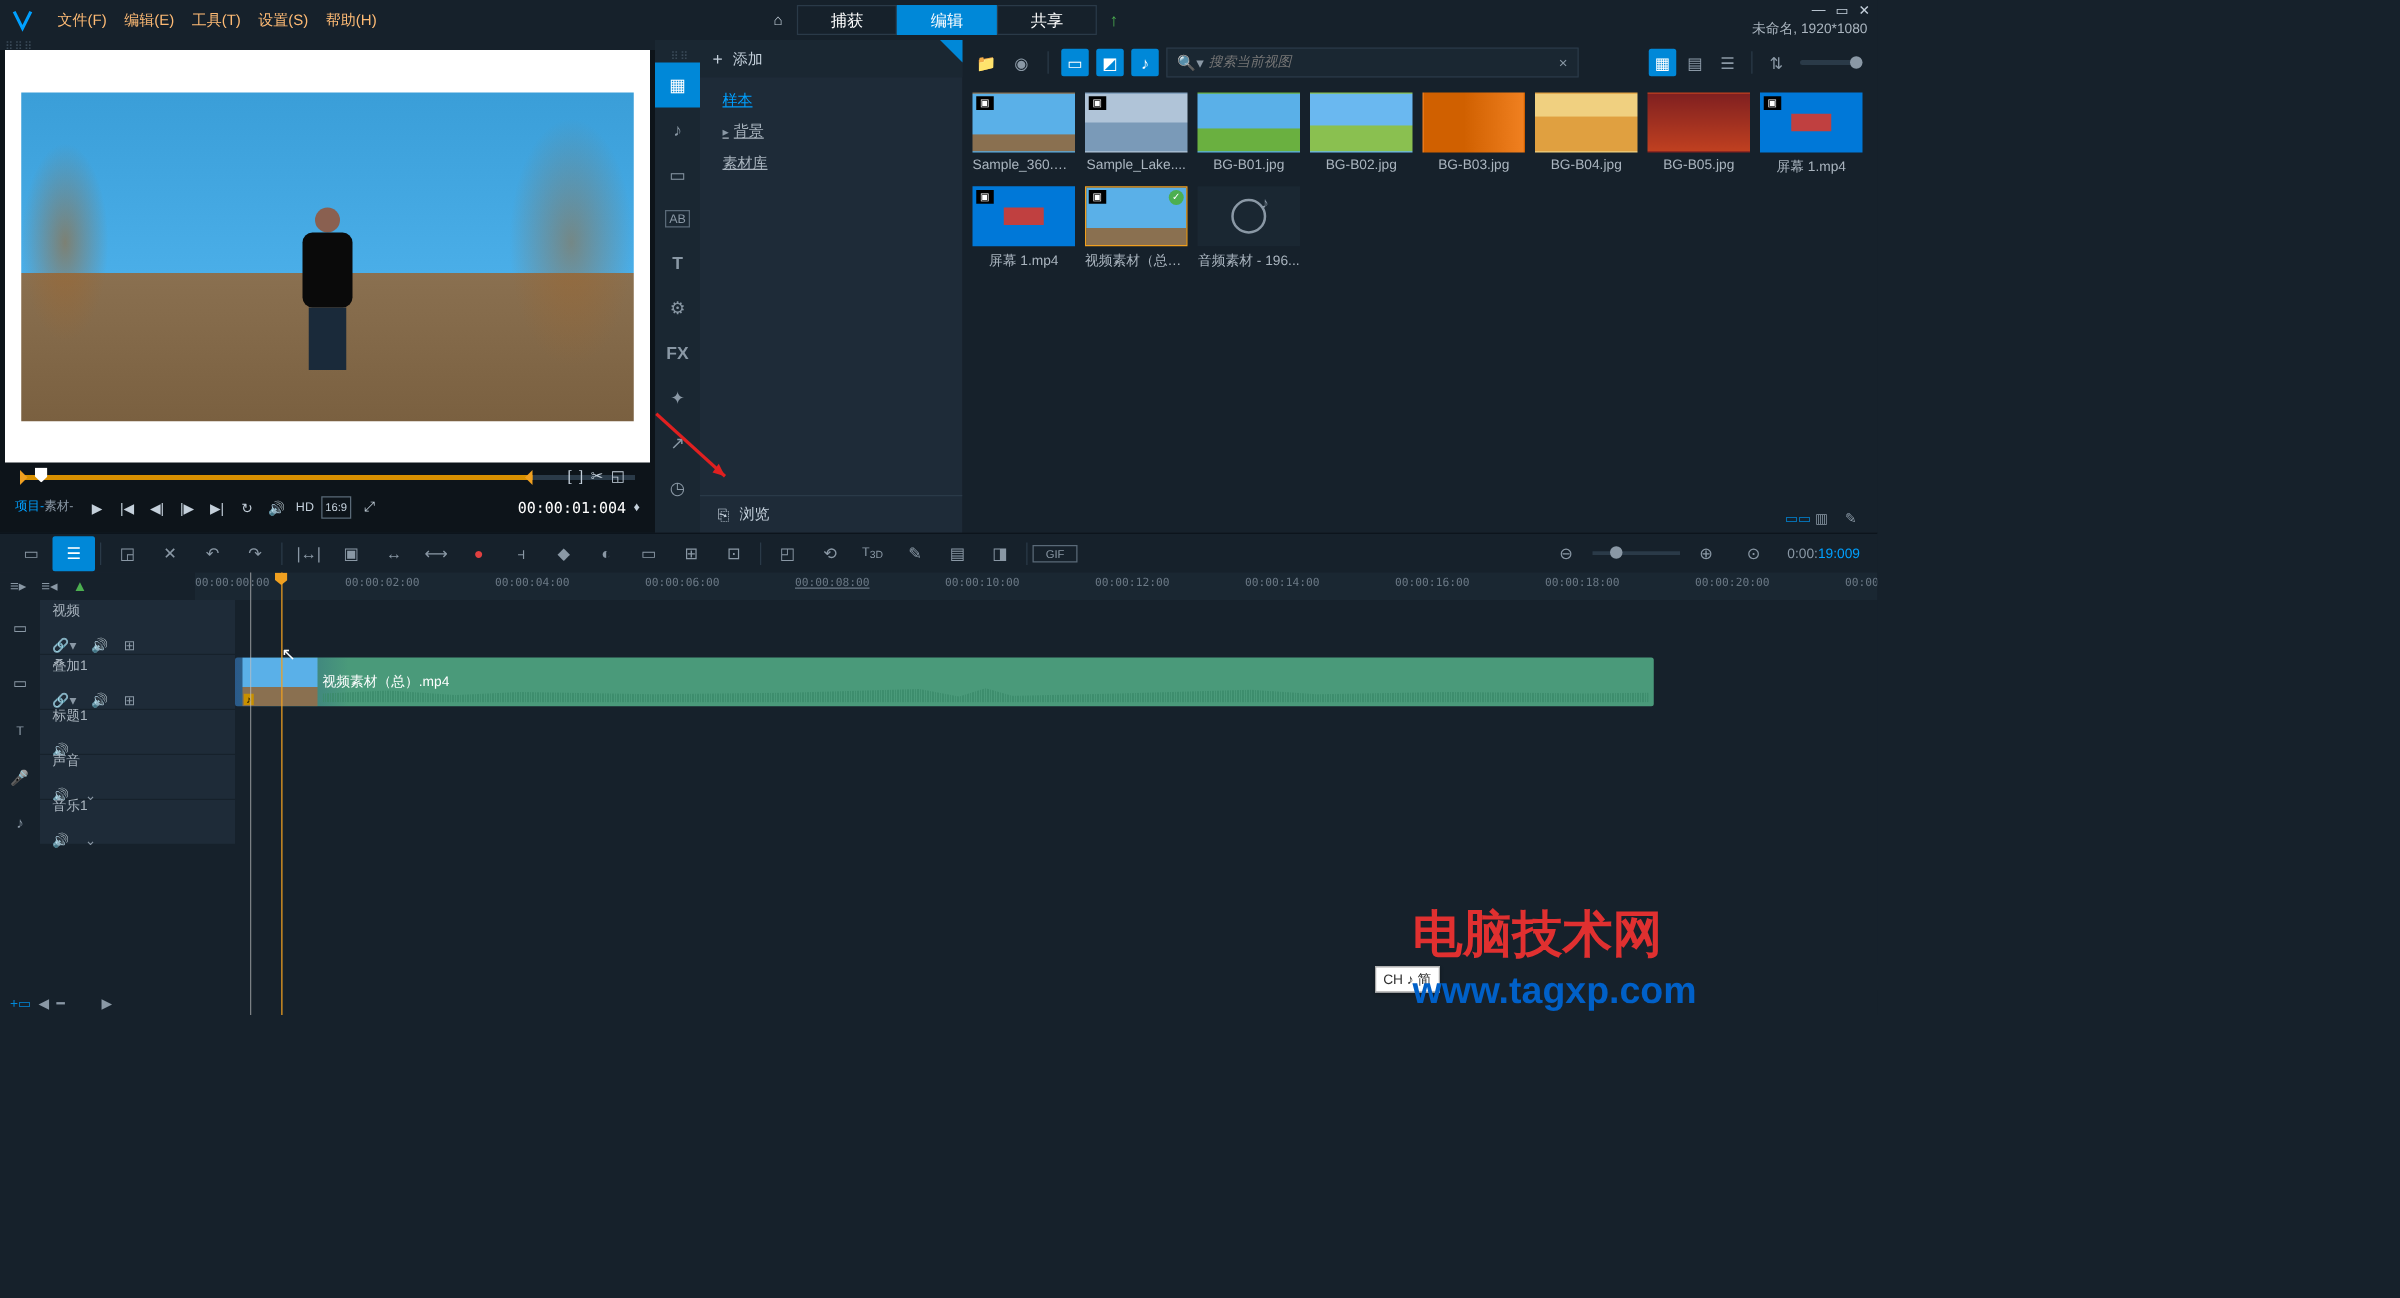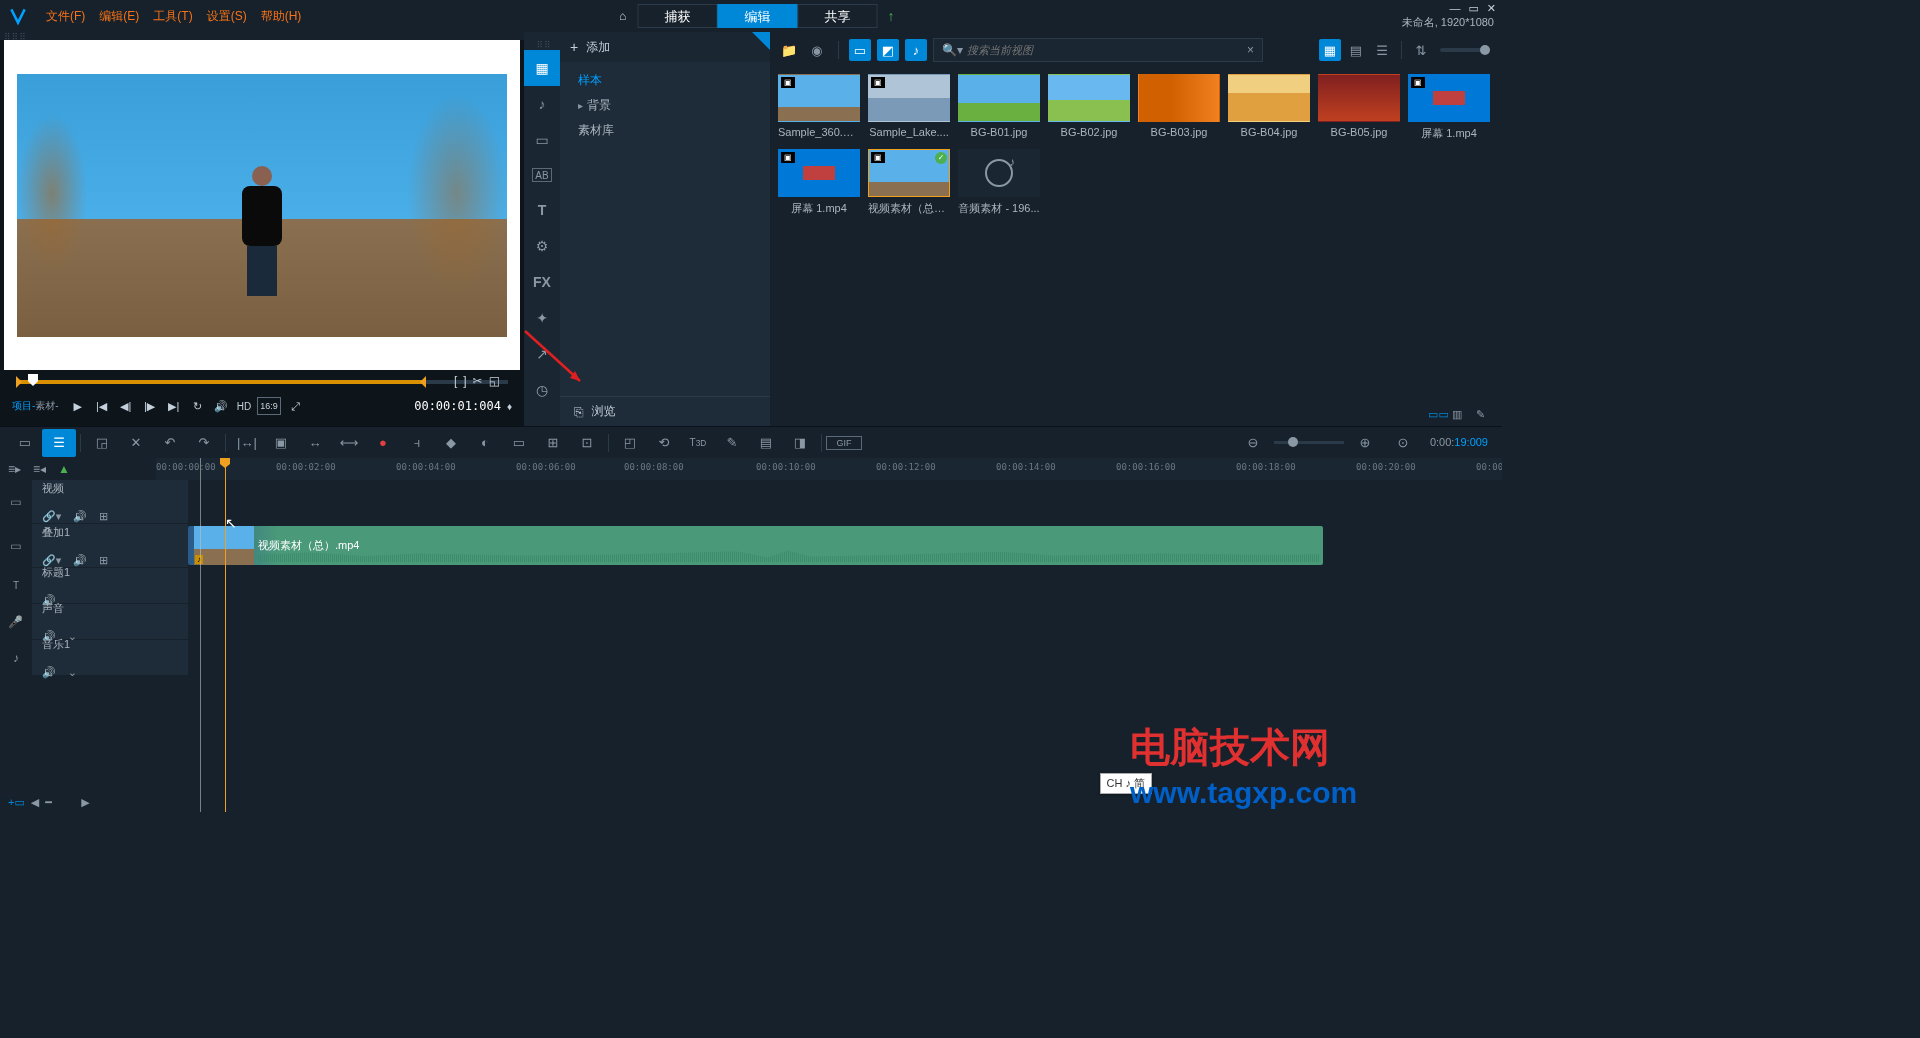--- a/index.html
+++ b/index.html
@@ -1,21 +1,21 @@
 <!DOCTYPE html>
 <html><head>
 <meta charset="utf-8">
 <style>
 * { margin: 0; padding: 0; box-sizing: border-box; font-family: "Microsoft YaHei", Arial, sans-serif; }
 body { background: #16212b; color: #c4d0db; font-size: 12px; overflow: hidden; width: 1502px; height: 812px; position: relative; }
 
 
 .menubar { height: 32px; background: #16212b; display: flex; align-items: center; padding: 0 8px; position: relative; }
 .logo { width: 20px; height: 20px; margin-right: 18px; }
-.menubar .menu-item { color: #f97316; margin-right: 14px; cursor: pointer; font-size: 12px; }
+.menubar .menu-item { color: #fdba74; margin-right: 14px; cursor: pointer; font-size: 12px; }
 .tab-group { position: absolute; left: 50%; transform: translateX(-50%); display: flex; align-items: center; }
 .tab-group .home-icon { width: 30px; text-align: center; cursor: pointer; }
 .tab-group .top-tab { width: 80px; height: 24px; line-height: 24px; text-align: center; cursor: pointer; border: 1px solid #2a3a48; color: #fff; font-size: 13px; }
 .tab-group .top-tab.active { background: #0088d8; border-color: #0088d8; }
 .tab-group .up-icon { color: #4caf50; margin-left: 10px; font-size: 14px; }
 .win-controls { position: absolute; right: 6px; top: 2px; display: flex; gap: 8px; }
 .win-controls span { cursor: pointer; font-size: 11px; }
 .status-right { position: absolute; right: 8px; bottom: 2px; font-size: 11px; color: #aab5bf; }
 
 
@@ -53,21 +53,21 @@
 .side-col { width: 36px; background: #1a2732; display: flex; flex-direction: column; padding-top: 8px; }
 .side-btn { width: 36px; height: 36px; display: flex; align-items: center; justify-content: center; cursor: pointer; color: #8a98a5; font-size: 14px; }
 .side-btn.active { background: #0088d8; color: #fff; }
 
 
 .cat-panel { width: 210px; background: #1e2b38; display: flex; flex-direction: column; }
 .add-row { height: 30px; background: #1a2732; display: flex; align-items: center; padding: 0 10px; cursor: pointer; position: relative; }
 .add-row .plus { color: #c4d0db; margin-right: 8px; font-size: 14px; }
 .add-row .corner { position: absolute; right: 0; top: 0; width: 0; height: 0; border-left: 18px solid transparent; border-top: 18px solid #0088d8; }
 .cat-list { padding: 6px 0; }
-.cat-item { padding: 4px 18px; cursor: pointer; color: #aab5bf; font-size: 12px; }
+.cat-item { padding: 4px 18px; cursor: pointer; color: #aab5bf; font-size: 12px; text-decoration: underline; }
 .cat-item.selected { color: #00a0ff; }
 .cat-item .arrow { color: #8a98a5; margin-right: 4px; font-size: 10px; }
 .browse-row { margin-top: auto; height: 30px; padding: 0 14px; display: flex; align-items: center; cursor: pointer; border-top: 1px solid #2a3a48; }
 .browse-row .bicon { margin-right: 8px; }
 
 
 .media-panel { flex: 1; background: #16212b; display: flex; flex-direction: column; }
 .media-toolbar { height: 36px; display: flex; align-items: center; padding: 0 8px; gap: 6px; }
 .mt-btn { width: 22px; height: 22px; display: flex; align-items: center; justify-content: center; cursor: pointer; color: #8a98a5; border-radius: 2px; font-size: 13px; }
 .mt-btn.active { background: #0088d8; color: #fff; }
@@ -399,21 +399,21 @@
   <div class="ruler-left">
     <span class="rbtn">≡▸</span>
     <span class="rbtn">≡◂</span>
     <span class="rbtn green">▲</span>
   </div>
   <div class="ruler-track" id="ruler-track">
       <div class="ruler-tick" style="left: 0px;">00:00:00:00</div>
       <div class="ruler-tick" style="left: 120px;">00:00:02:00</div>
       <div class="ruler-tick" style="left: 240px;">00:00:04:00</div>
       <div class="ruler-tick" style="left: 360px;">00:00:06:00</div>
-      <div class="ruler-tick" style="left: 468px;">00:00:08:00</div>
+      <div class="ruler-tick" style="left: 480px; text-decoration: underline;">00:00:08:00</div>
       <div class="ruler-tick" style="left: 600px;">00:00:10:00</div>
       <div class="ruler-tick" style="left: 720px;">00:00:12:00</div>
       <div class="ruler-tick" style="left: 840px;">00:00:14:00</div>
       <div class="ruler-tick" style="left: 960px;">00:00:16:00</div>
       <div class="ruler-tick" style="left: 1080px;">00:00:18:00</div>
       <div class="ruler-tick" style="left: 1200px;">00:00:20:00</div>
       <div class="ruler-tick" style="left: 1320px;">00:00:2</div>
     </div>
 </div>
 

